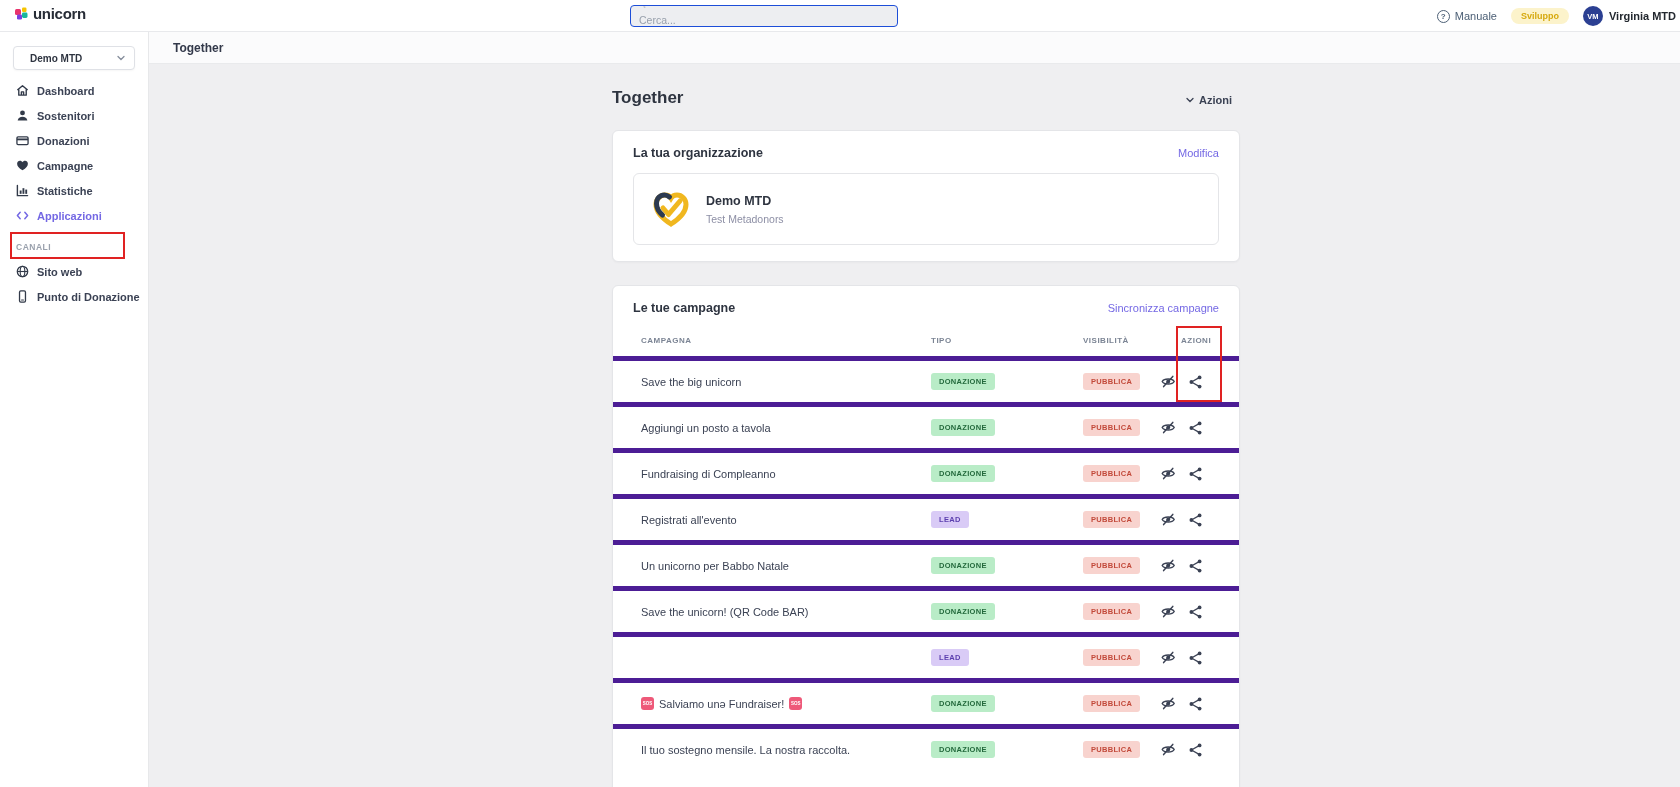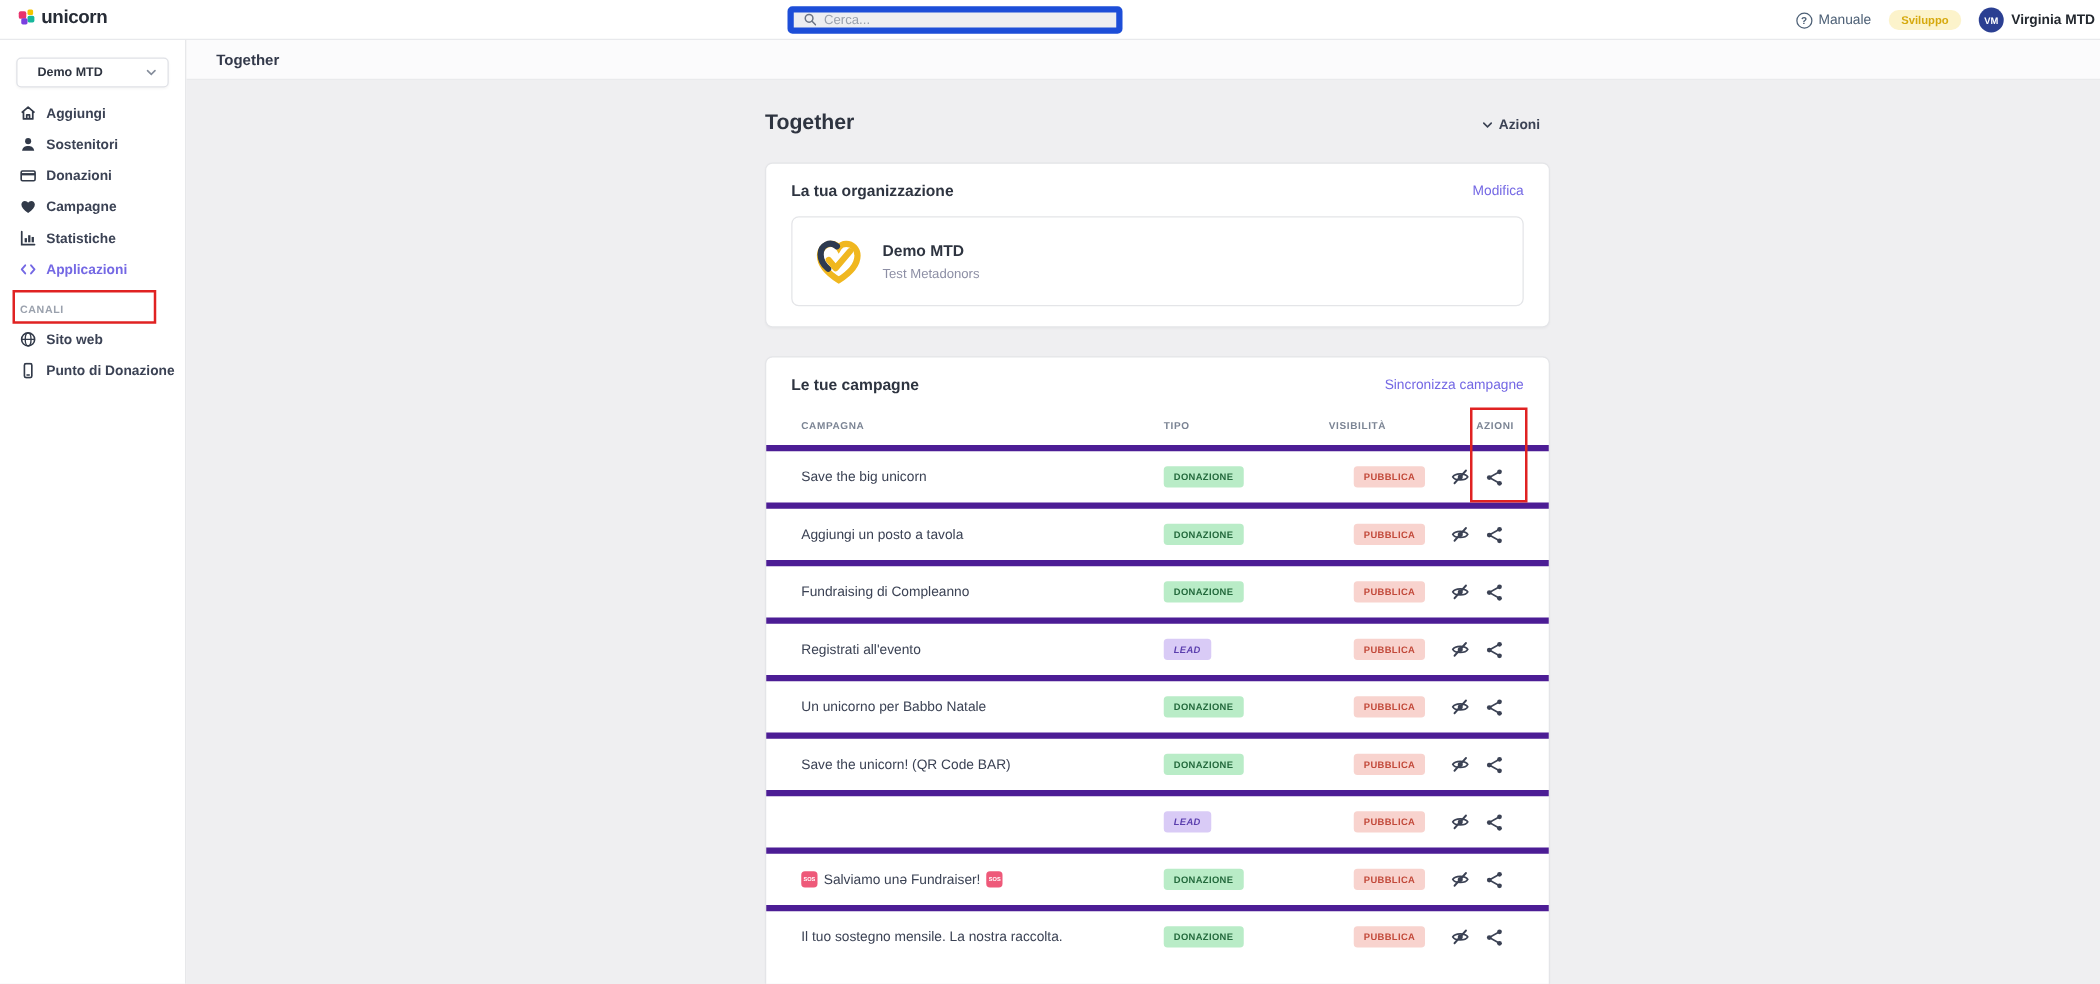--- a/index.html
+++ b/index.html
@@ -2,21 +2,21 @@
 <html style="--accent-purple: #7468e4; --annotation-red: #e02222; --badge-donazione-bg: #b9ecc7; --badge-donazione-text: #23693c; --badge-lead-bg: #d9cbf6; --badge-lead-text: #5b3fae; --badge-pubblica-bg: #f8d3ce; --badge-pubblica-text: #c2493a; --env-badge-bg: #fcf3cb; --env-badge-text: #d6a90e; --avatar-bg: #2b3f92; --logo-pink: #e8336d; --logo-yellow: #f5c400; --logo-teal: #17b79c; --logo-purple: #7a3fe0; --org-logo-navy: #2d3a50; --org-logo-yellow: #f0b71f;"><head>
 <meta charset="utf-8">
 <style>
   * { margin:0; padding:0; box-sizing:border-box; }
   html,body { width:1680px; height:787px; overflow:hidden; font-family:"Liberation Sans", sans-serif; background:#efeff1; color:#3b4254; }
 
   
   .topbar { position:absolute; top:0; left:0; width:1680px; height:32px; background:#ffffff; border-bottom:1px solid #e8e9ec; z-index:30; }
   .logo { position:absolute; left:14px; top:5px; display:flex; align-items:center; gap:4px; cursor:pointer; }
   .logo-word { font-size:15px; font-weight:bold; color:#272c36; letter-spacing:-0.3px; }
-  .search-box { position:absolute; left:630px; top:5px; width:268px; height:22px; background:#edeef1; border:5px solid #1d4ed8; border-radius:4px; display:flex; align-items:flex-start; padding:0 8px; gap:6px; }
+  .search-box { position:absolute; left:630px; top:5px; width:268px; height:22px; background:#edeef1; border:1px solid #1d4ed8; border-radius:4px; display:flex; align-items:flex-start; padding:0 8px; gap:6px;flex-direction:column; }
   .search-box input { border:none; background:transparent; outline:none; font-size:10.5px; color:#3b4254; width:100%; font-family:inherit; }
   .search-box input::placeholder { color:#98a0ac; }
   .topbar-right { position:absolute; right:4px; top:0; height:32px; display:flex; align-items:center; gap:14px; }
   .manual { display:flex; align-items:center; gap:5px; color:#4d6076; font-size:11px; cursor:pointer; }
   .qmark { width:13px; height:13px; border:1.3px solid #4d6076; border-radius:50%; font-size:8px; display:flex; align-items:center; justify-content:center; font-weight:bold; }
   .env-badge { background:var(--env-badge-bg); color:var(--env-badge-text); font-size:9px; font-weight:bold; padding:3px 10px; border-radius:9px; }
   .user-chip { display:flex; align-items:center; gap:6px; cursor:pointer; }
   .avatar { width:20px; height:20px; border-radius:50%; background:var(--avatar-bg); color:#fff; font-size:7.5px; font-weight:bold; display:flex; align-items:center; justify-content:center; }
   .user-name { font-size:11px; font-weight:bold; color:#23282f; white-space:nowrap; }
 
@@ -53,29 +53,29 @@
   .card-link { font-size:11px; color:var(--accent-purple); cursor:pointer; }
 
   .org-card { margin-top:22px; padding-bottom:16px; }
   .org-inner { margin:13px 20px 0 20px; border:1px solid #e4e5e8; border-radius:6px; padding:14px 16px; display:flex; align-items:center; gap:14px; }
   .org-name { font-size:12.5px; font-weight:bold; color:#2e3440; }
   .org-sub { font-size:10.5px; color:#8d8fa5; margin-top:5px; }
 
   .camp-card { margin-top:23px; position:relative; padding-bottom:30px; }
   .thead { position:relative; height:24px; margin-top:17px; }
   .th { position:absolute; top:4px; font-size:8px; font-weight:bold; letter-spacing:0.5px; color:#7b8494;text-align:center; }
-  .th.c0 { left:28px; } .th.c1 { left:318px; } .th.c2 { left:450px; } .th.c3 { left:568px; }
+  .th.c0 { left:28px; } .th.c1 { left:318px; } .th.c2 { left:470px; } .th.c3 { left:568px; }
   .trow { position:relative; height:46px; border-top:5px solid #4c1d95; cursor:pointer; }
   .c-name { position:absolute; left:28px; top:0; height:100%; display:flex; align-items:center; gap:5px; font-size:11px; color:#3b4254; white-space:nowrap; }
   .c-tipo { position:absolute; left:318px; top:0; height:100%; display:flex; align-items:center; }
   .c-vis  { position:absolute; left:470px; top:0; height:100%; display:flex; align-items:center; }
   .c-act  { position:absolute; left:548px; top:0; height:100%; display:flex; align-items:center; gap:13px; }
   .badge { font-size:7.5px; font-weight:bold; letter-spacing:0.3px; padding:4px 8px; border-radius:3px; }
   .b-don { background:var(--badge-donazione-bg); color:var(--badge-donazione-text); }
-  .b-lead { background:var(--badge-lead-bg); color:var(--badge-lead-text);font-style:italic; }
+  .b-lead { background:var(--badge-lead-bg); color:var(--badge-lead-text); }
   .b-pub { background:var(--badge-pubblica-bg); color:var(--badge-pubblica-text); }
   .icon-btn { display:flex; align-items:center; justify-content:center; cursor:pointer; }
   .sos { display:none; width:13px; height:13px; background:#ee5979; border-radius:3px; color:#fff; font-size:4.5px; font-weight:bold; align-items:center; justify-content:center; }
 </style>
 </head>
 <body>
 
 <div class="topbar">
   <div class="logo">
     <svg width="15" height="15" viewBox="0 0 15 15">
@@ -114,21 +114,21 @@
     <svg width="8" height="6" viewBox="0 0 8 6">
       <polyline points="1,1.5 4,4.5 7,1.5" fill="none" stroke="#868e9c" stroke-width="1.3" stroke-linecap="round"></polyline>
     </svg>
   </div>
 
   <div class="nav">
     <div class="nav-item">
       <svg width="13" height="13" viewBox="0 0 14 14">
         <path d="M1.5 6.5 L7 1.8 L12.5 6.5 M3 5.8 V12 H11 V5.8 M5.8 12 V8.5 H8.2 V12" fill="none" stroke="#323a49" stroke-width="1.5" stroke-linejoin="round"></path>
       </svg>
-      <span>Aggiungi</span>
+      <span>Dashboard</span>
     </div>
     <div class="nav-item">
       <svg width="13" height="13" viewBox="0 0 14 14">
         <circle cx="7" cy="4.2" r="2.6" fill="#323a49"></circle>
         <path d="M1.8 12.5 C2.2 9.6 4.4 8.4 7 8.4 C9.6 8.4 11.8 9.6 12.2 12.5 Z" fill="#323a49"></path>
       </svg>
       <span>Sostenitori</span>
     </div>
     <div class="nav-item">
       <svg width="13" height="13" viewBox="0 0 14 14">

